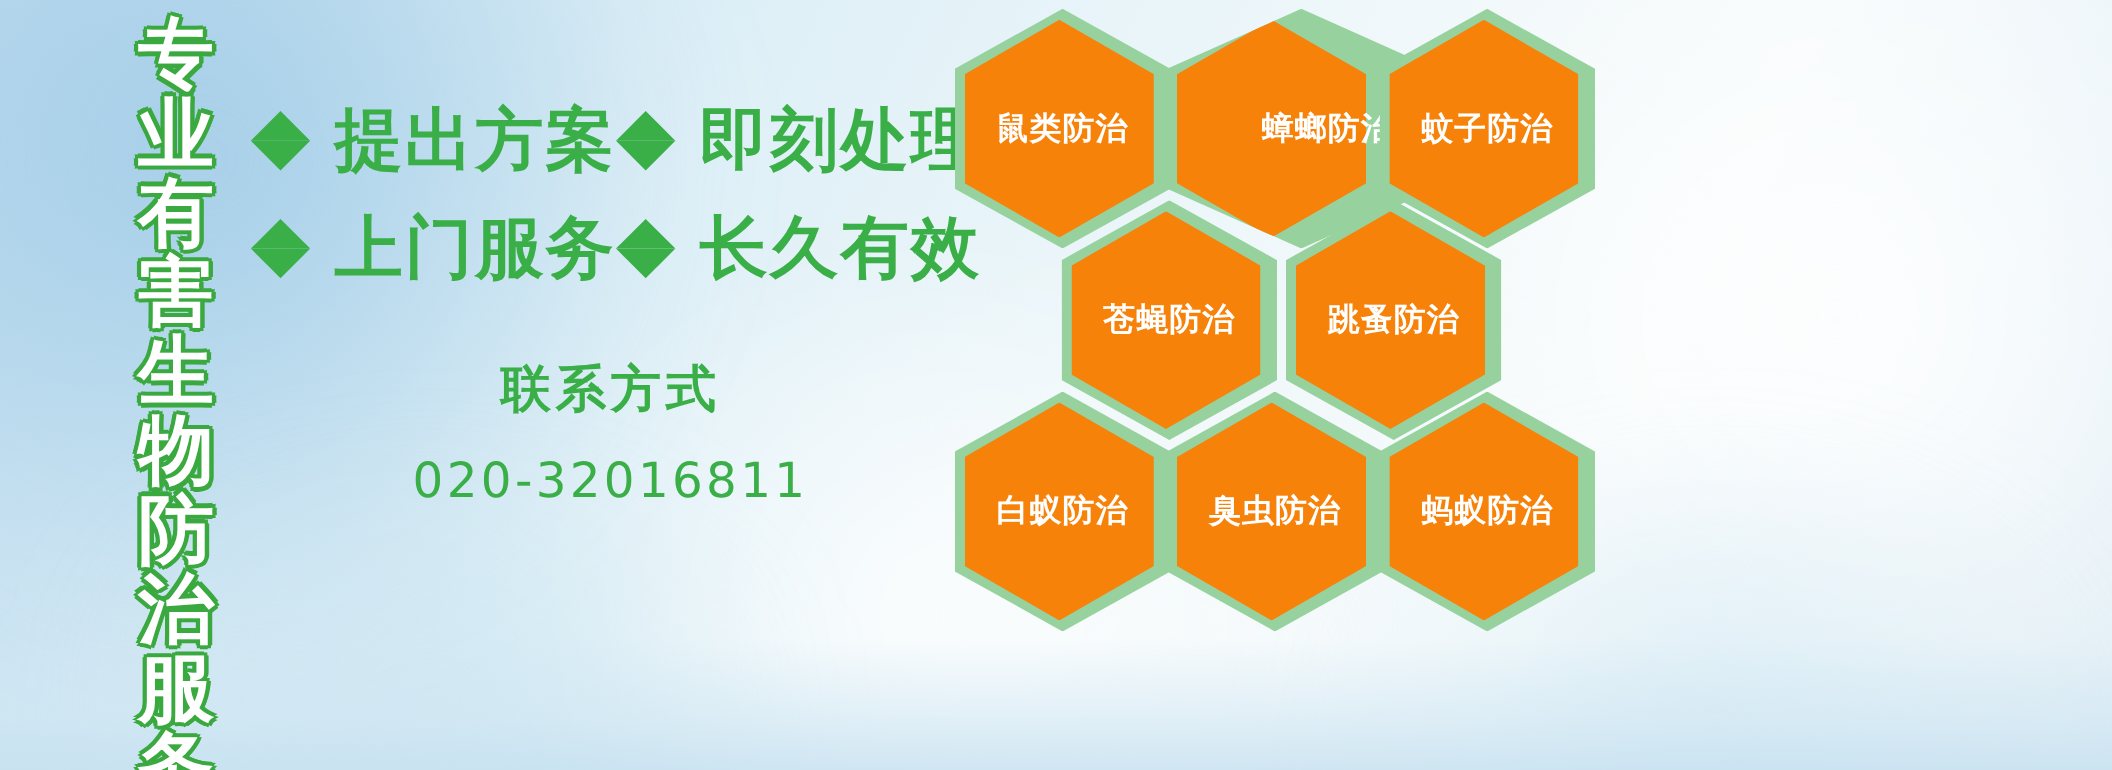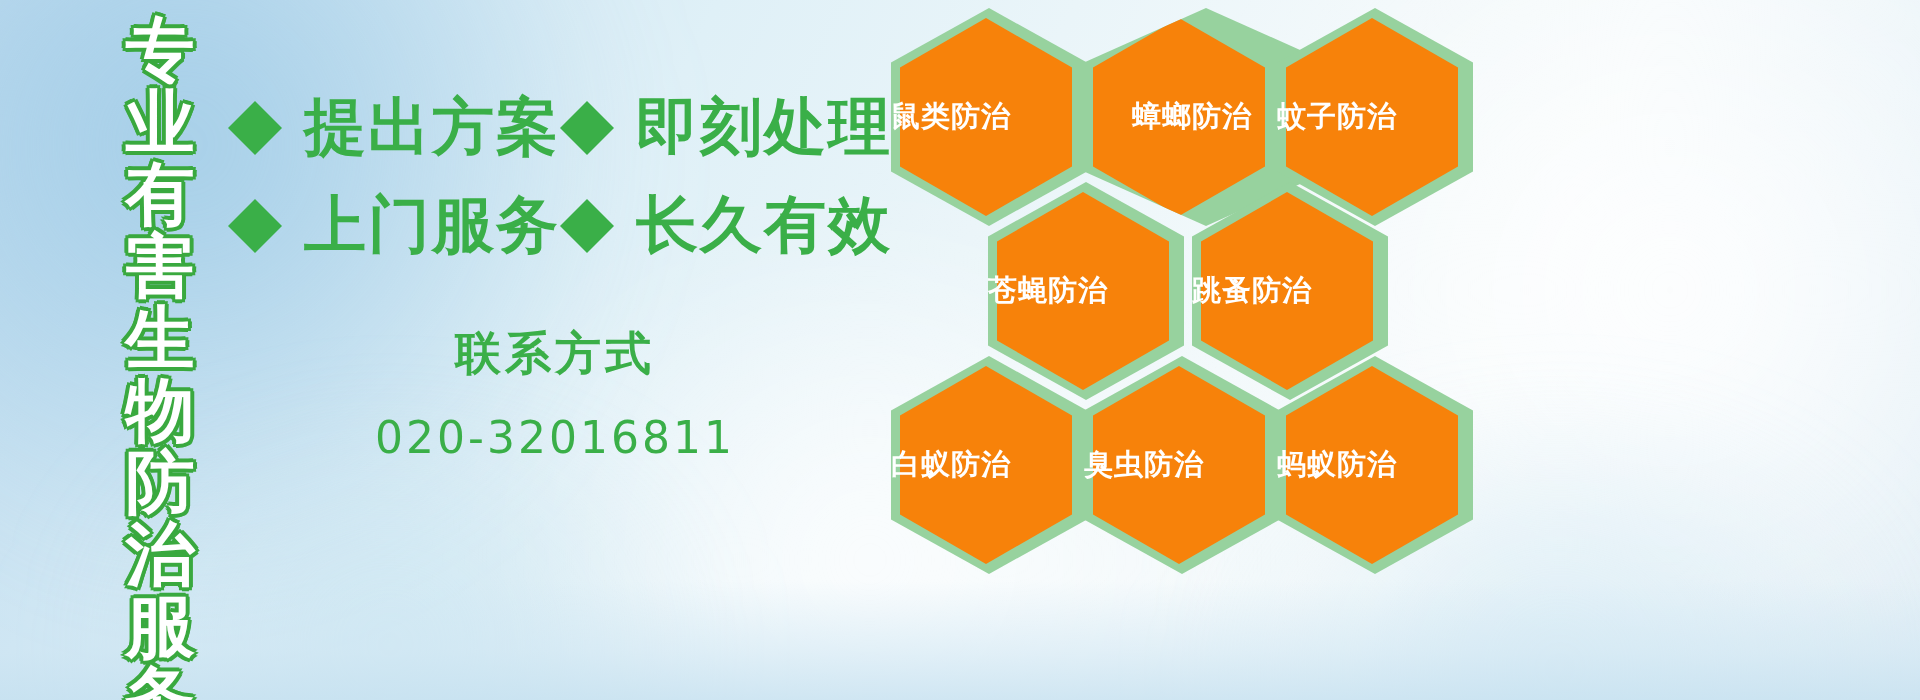--- a/index.html
+++ b/index.html
@@ -158,23 +158,23 @@
     top: 0px;
     width: 600px;
     height: 700px;
   }
   .hex {
     position: absolute;
     width: 196px;
     height: 218px;
     display: flex;
     align-items: center;
+    justify-content: center;
     background: #97d29e;
     clip-path: polygon(50% 0%, 100% 25%, 100% 75%, 50% 100%, 0% 75%, 0% 25%);
-    margin-left: 23px;
   }
   .hex-inner {
     position: absolute;
     left: 9px;
     top: 10px;
     width: 172px;
     height: 198px;
     background: #f7820a;
     clip-path: polygon(50% 0%, 100% 25%, 100% 75%, 50% 100%, 0% 75%, 0% 25%);
   }

